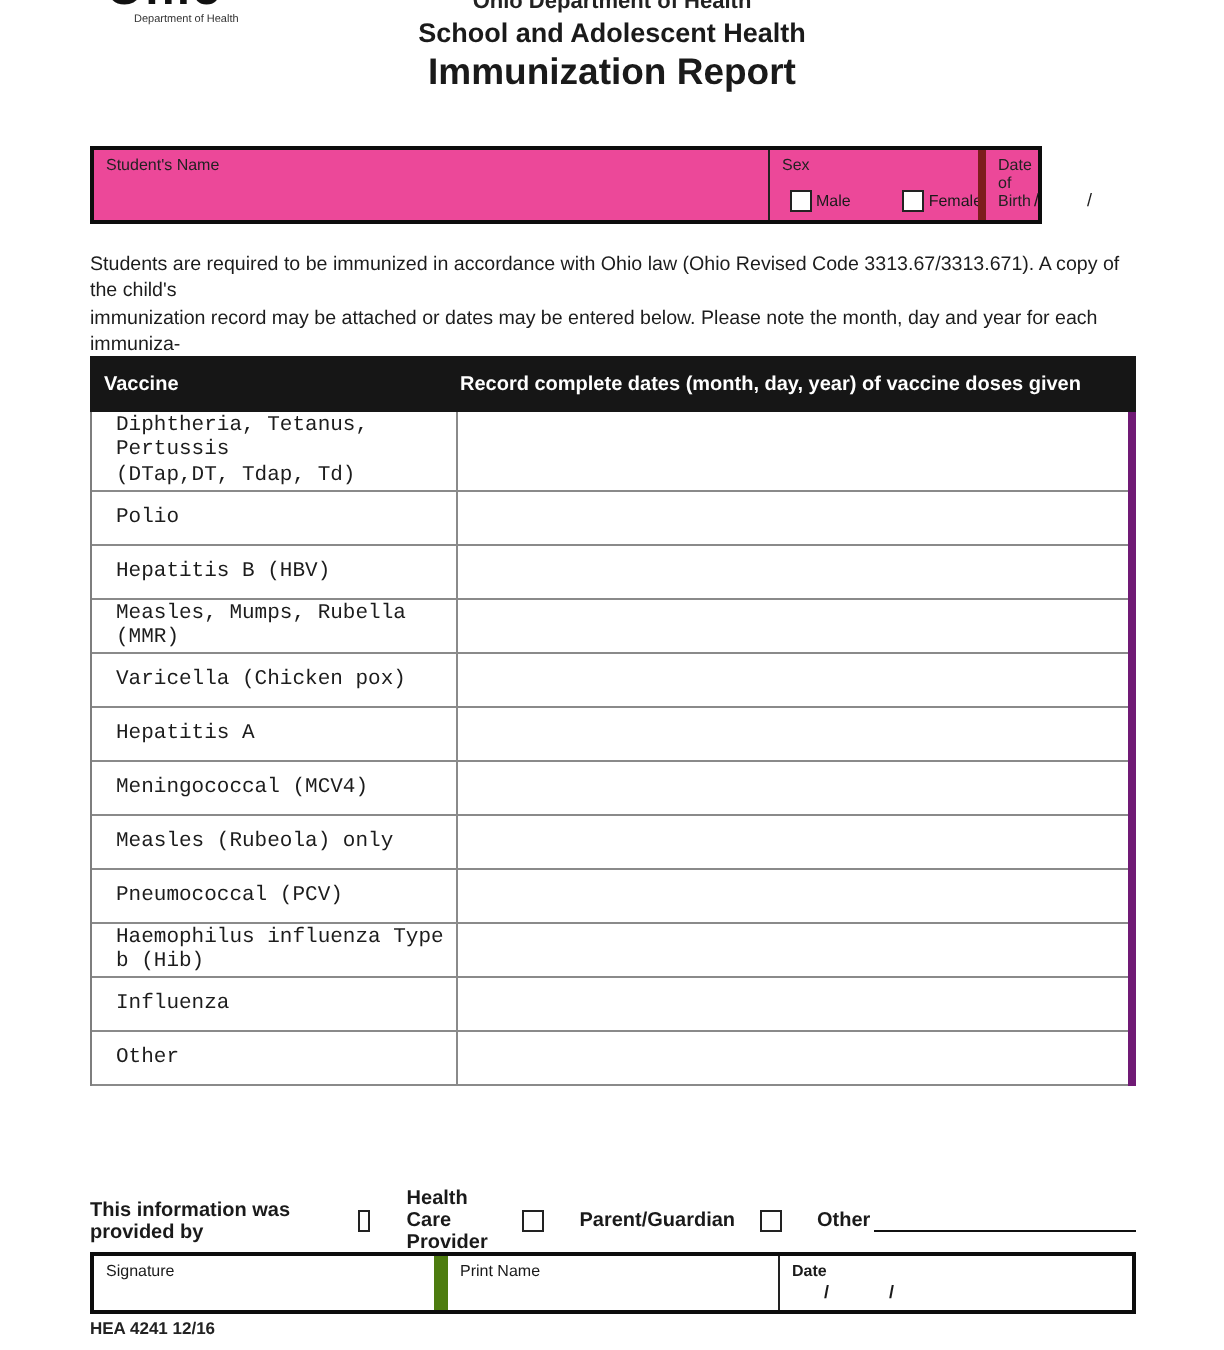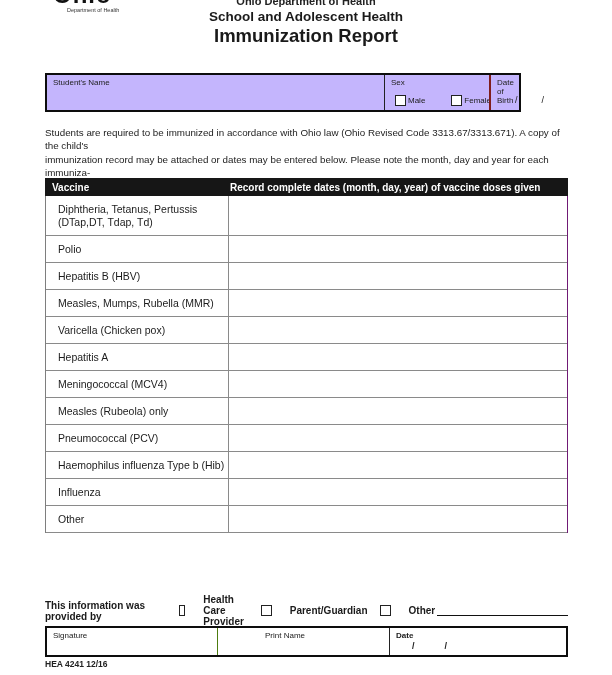--- a/index.html
+++ b/index.html
@@ -9,63 +9,63 @@
 
   
   .logo-clip { position:absolute; left:53px; top:0; width:70px; height:6px; overflow:hidden; }
   .logo-word { font-size:24px; font-weight:bold; letter-spacing:1px; margin-top:-19px; color:#111; }
   .logo-sub { position:absolute; left:67px; top:7px; font-size:5.5px; color:#333; }
   .org-line { position:absolute; left:0; right:0; top:-5px; text-align:center; font-size:11px; font-weight:bold; color:#222; }
   .dept-line { position:absolute; left:0; right:0; top:9px; text-align:center; font-size:13.5px; font-weight:bold; }
   .title-line { position:absolute; left:0; right:0; top:25px; text-align:center; font-size:18.5px; font-weight:bold; }
 
   
-  .student-box { position:absolute; left:45px; top:73px; width:476px; height:39px; border:2px solid #0d0d0d; display:flex; background:#c4b5fd; }
+  .student-box { position:absolute; left:45px; top:73px; width:476px; height:39px; border:2px solid #0d0d0d; display:flex; background:#ec4899; }
   .sb-cell { position:relative; height:100%; }
   .sb-name { width:337px; }
   .sb-sex { width:105px; border-left:1px solid #222; }
-  .sb-dob { flex:1; border-left:2px solid #7f1d1d; }
+  .sb-dob { flex:1; border-left:4px solid #7f1d1d; }
   .cell-label { font-size:8px; color:#222; padding:3px 0 0 6px; }
   .sex-opts { position:absolute; left:10px; bottom:4px; display:flex; align-items:center; }
   .cb { width:11px; height:11px; border:1.5px solid #222; background:#fff; }
   .cb-label { font-size:8px; margin-left:2px; }
   .sex-gap { width:26px; }
   .slash-row { position:absolute; left:0; bottom:5px; width:100%; display:flex; font-size:9px; }
   .slash-row .s1 { margin-left:24px; }
   .slash-row .s2 { margin-left:24px; }
 
   
   .instructions { position:absolute; left:45px; top:126px; width:526px; font-size:9.8px; line-height:13.4px; color:#1c1c1c; }
 
   
   .vtable { position:absolute; left:45px; top:178px; width:523px; }
-  .vhead { display:flex; background:#161616; color:#fff; height:18px; align-items:center; font-size:10px; font-weight:bold; }
+  .vhead { display:flex; background:#161616; color:#fff; height:28px; align-items:center; font-size:10px; font-weight:bold; }
   .vhead .h1 { width:182px; padding-left:7px; }
   .vhead .h2 { flex:1; padding-left:3px; }
-  .vrows { border-left:1px solid #7e7e7e; border-right:1px solid #701a75; }
+  .vrows { border-left:1px solid #7e7e7e; border-right:4px solid #701a75;font-family:Liberation Mono, monospace; }
   .vrow { display:flex; border-bottom:1px solid #8a8a8a; height:27px; background:#fff; }
   .vrow:first-child { height:40px; }
   .vcell-label { width:182px; display:flex; align-items:center; padding-left:12px; font-size:10.5px; white-space:pre-line; line-height:12.5px; color:#1c1c1c; }
   .vcell-date { flex:1; border-left:1px solid #8a8a8a; }
 
   
   .provided-row { position:absolute; left:45px; top:594px; width:523px; display:flex; align-items:center; font-size:10px; font-weight:bold; }
   .provided-label { margin-right:10px; }
   .pb-opts { display:flex; align-items:center; }
   .pb-opt { display:flex; align-items:center; margin-right:12px; }
   .pb-opt:last-child { margin-right:0; }
   .pb-cb { width:11px; height:11px; border:1.5px solid #222; background:#fff; }
   .pb-opt-label { font-size:10px; margin-left:18px; }
   .other-line { width:168px; height:11px; border-bottom:1.3px solid #111; margin-left:2px; }
 
   
   .sig-box { position:absolute; left:45px; top:626px; width:523px; height:31px; border:2px solid #0d0d0d; display:flex; background:#fff; }
   .sig-cell { position:relative; height:100%; }
   .sig-c1 { width:170px; }
-  .sig-c2 { width:172px; border-left:1px solid #4d7c0f;padding-left:41px; }
+  .sig-c2 { width:172px; border-left:7px solid #4d7c0f; }
   .sig-c3 { flex:1; border-left:1px solid #222;font-weight:bold; }
   .sig-label { font-size:8px; padding:3px 0 0 6px; }
   .sig-slash-row { position:absolute; left:0; bottom:4px; display:flex; font-size:9px; }
   .sig-slash-row .s1 { margin-left:22px; }
   .sig-slash-row .s2 { margin-left:30px; }
 
   .footer-code { position:absolute; left:45px; top:659px; font-size:8.5px; font-weight:bold; color:#222; }
 </style>
 </head>
 <body>

